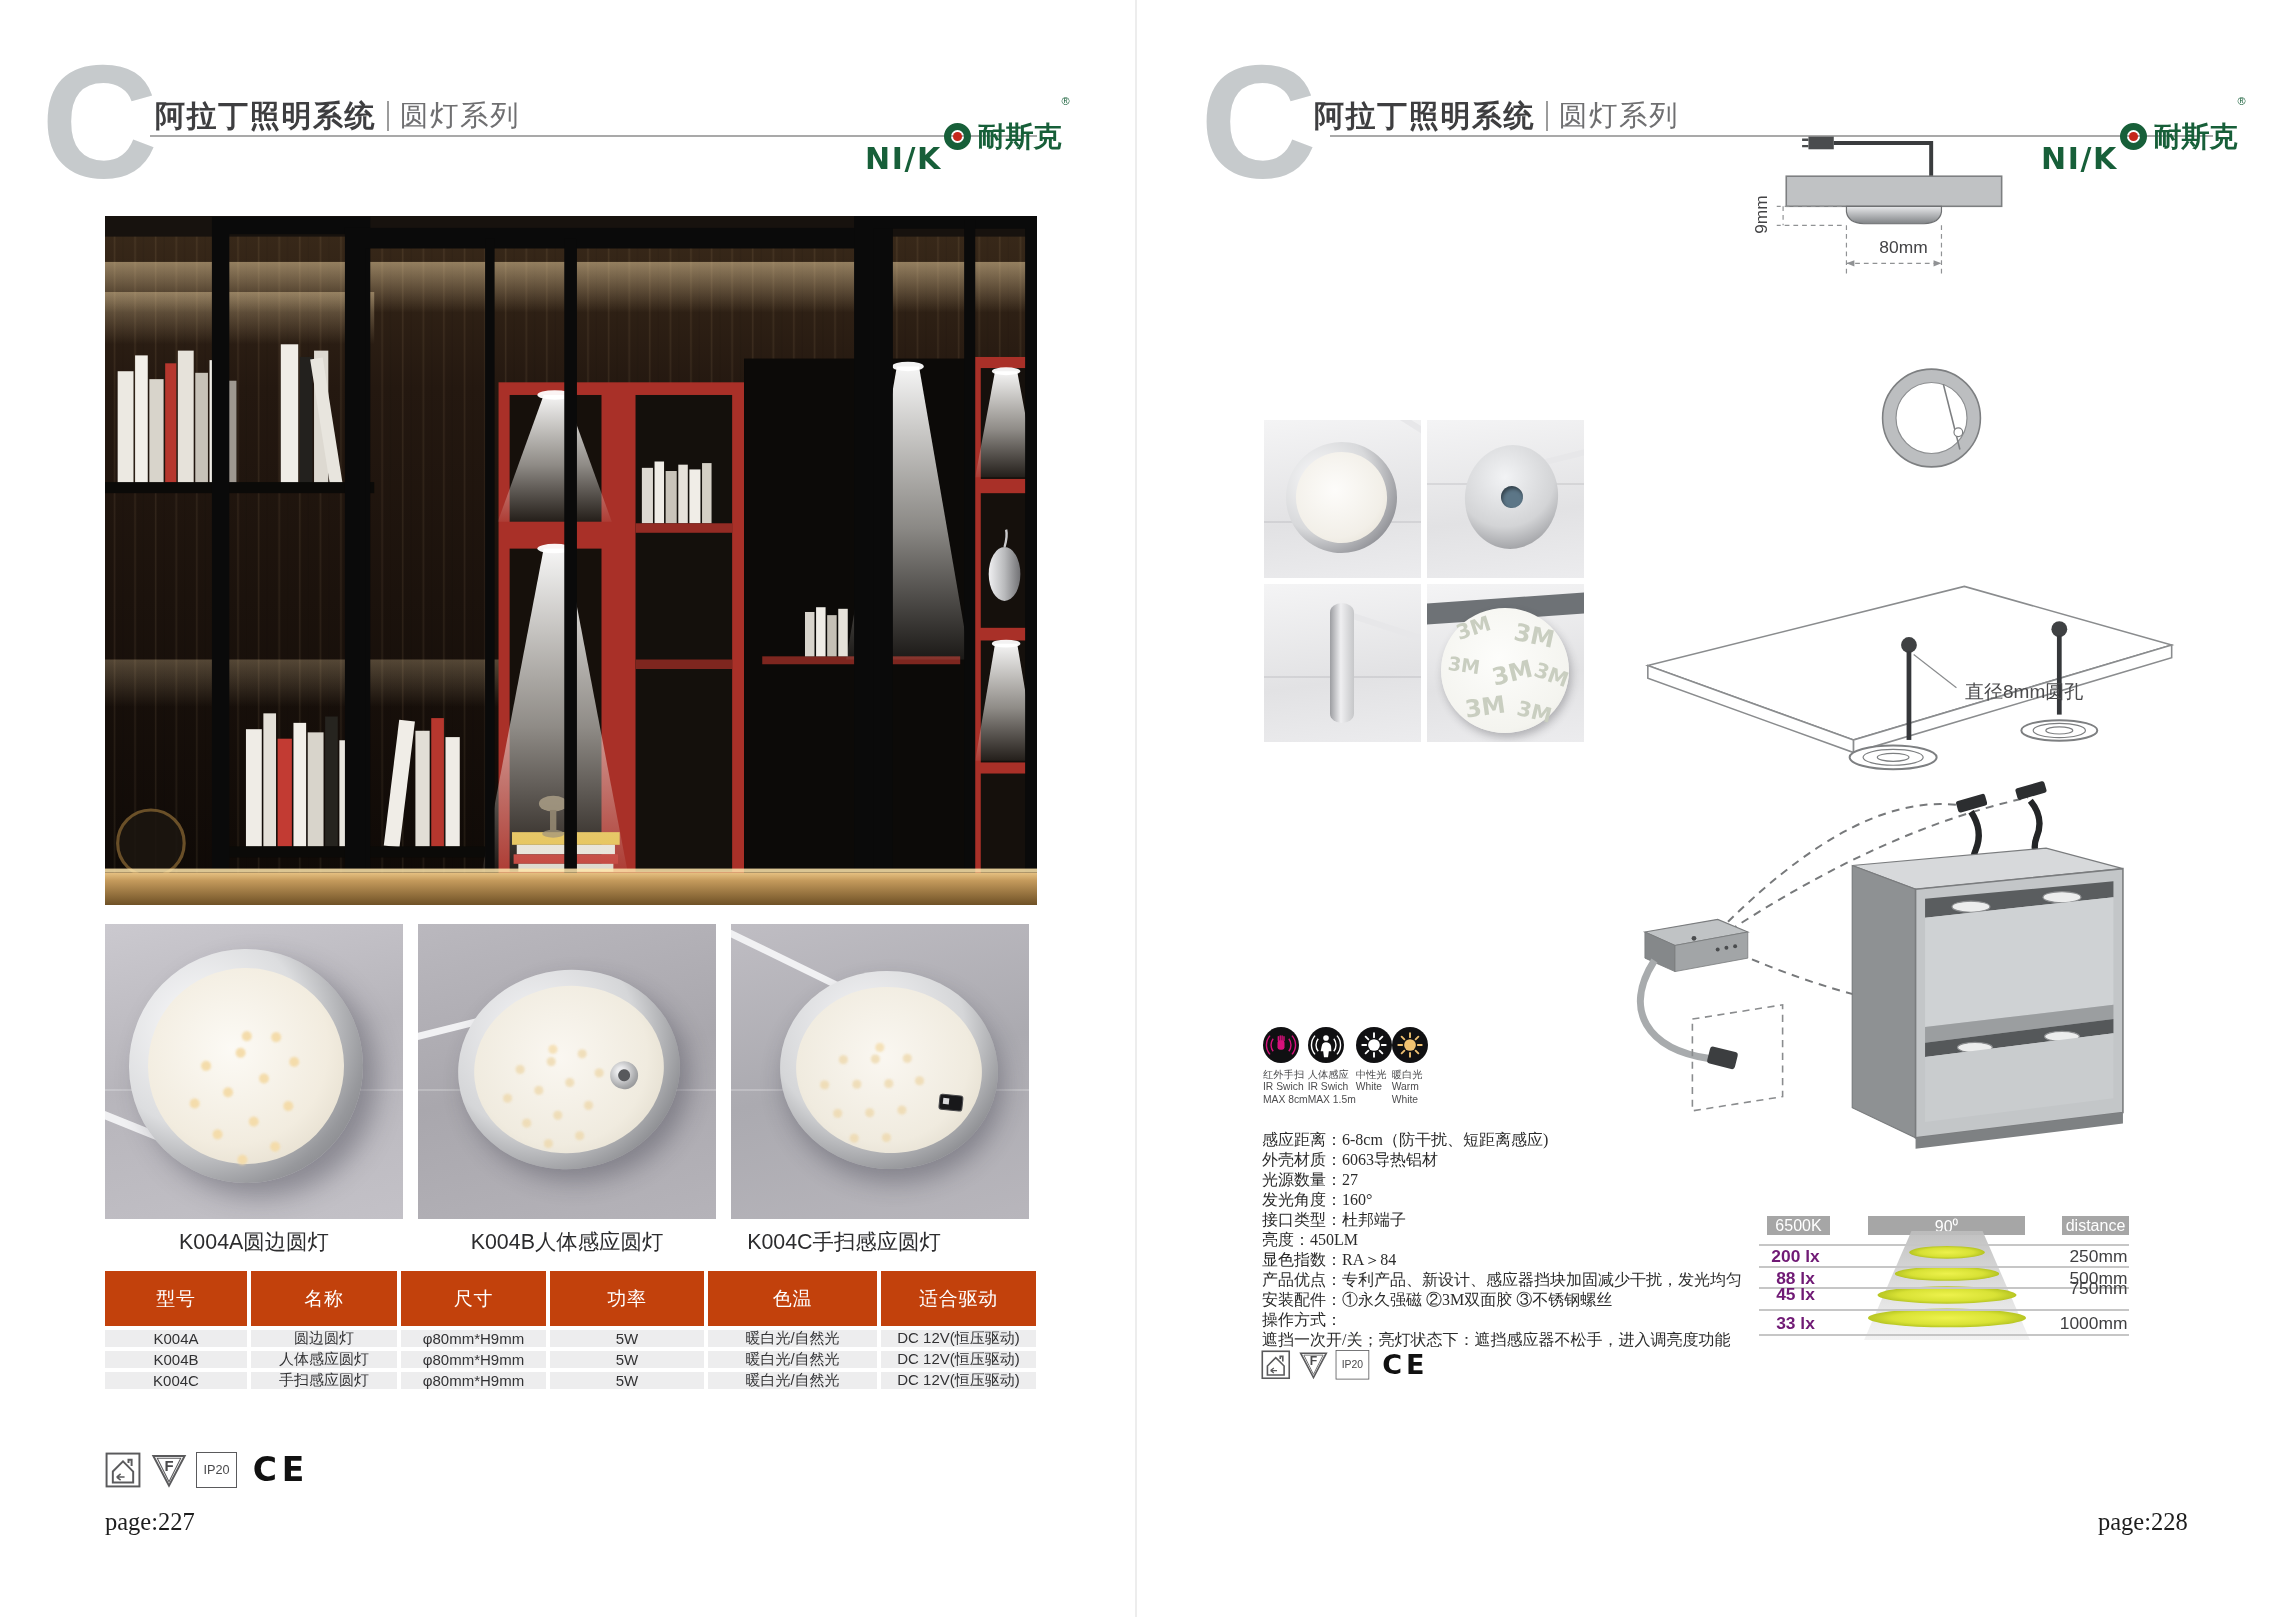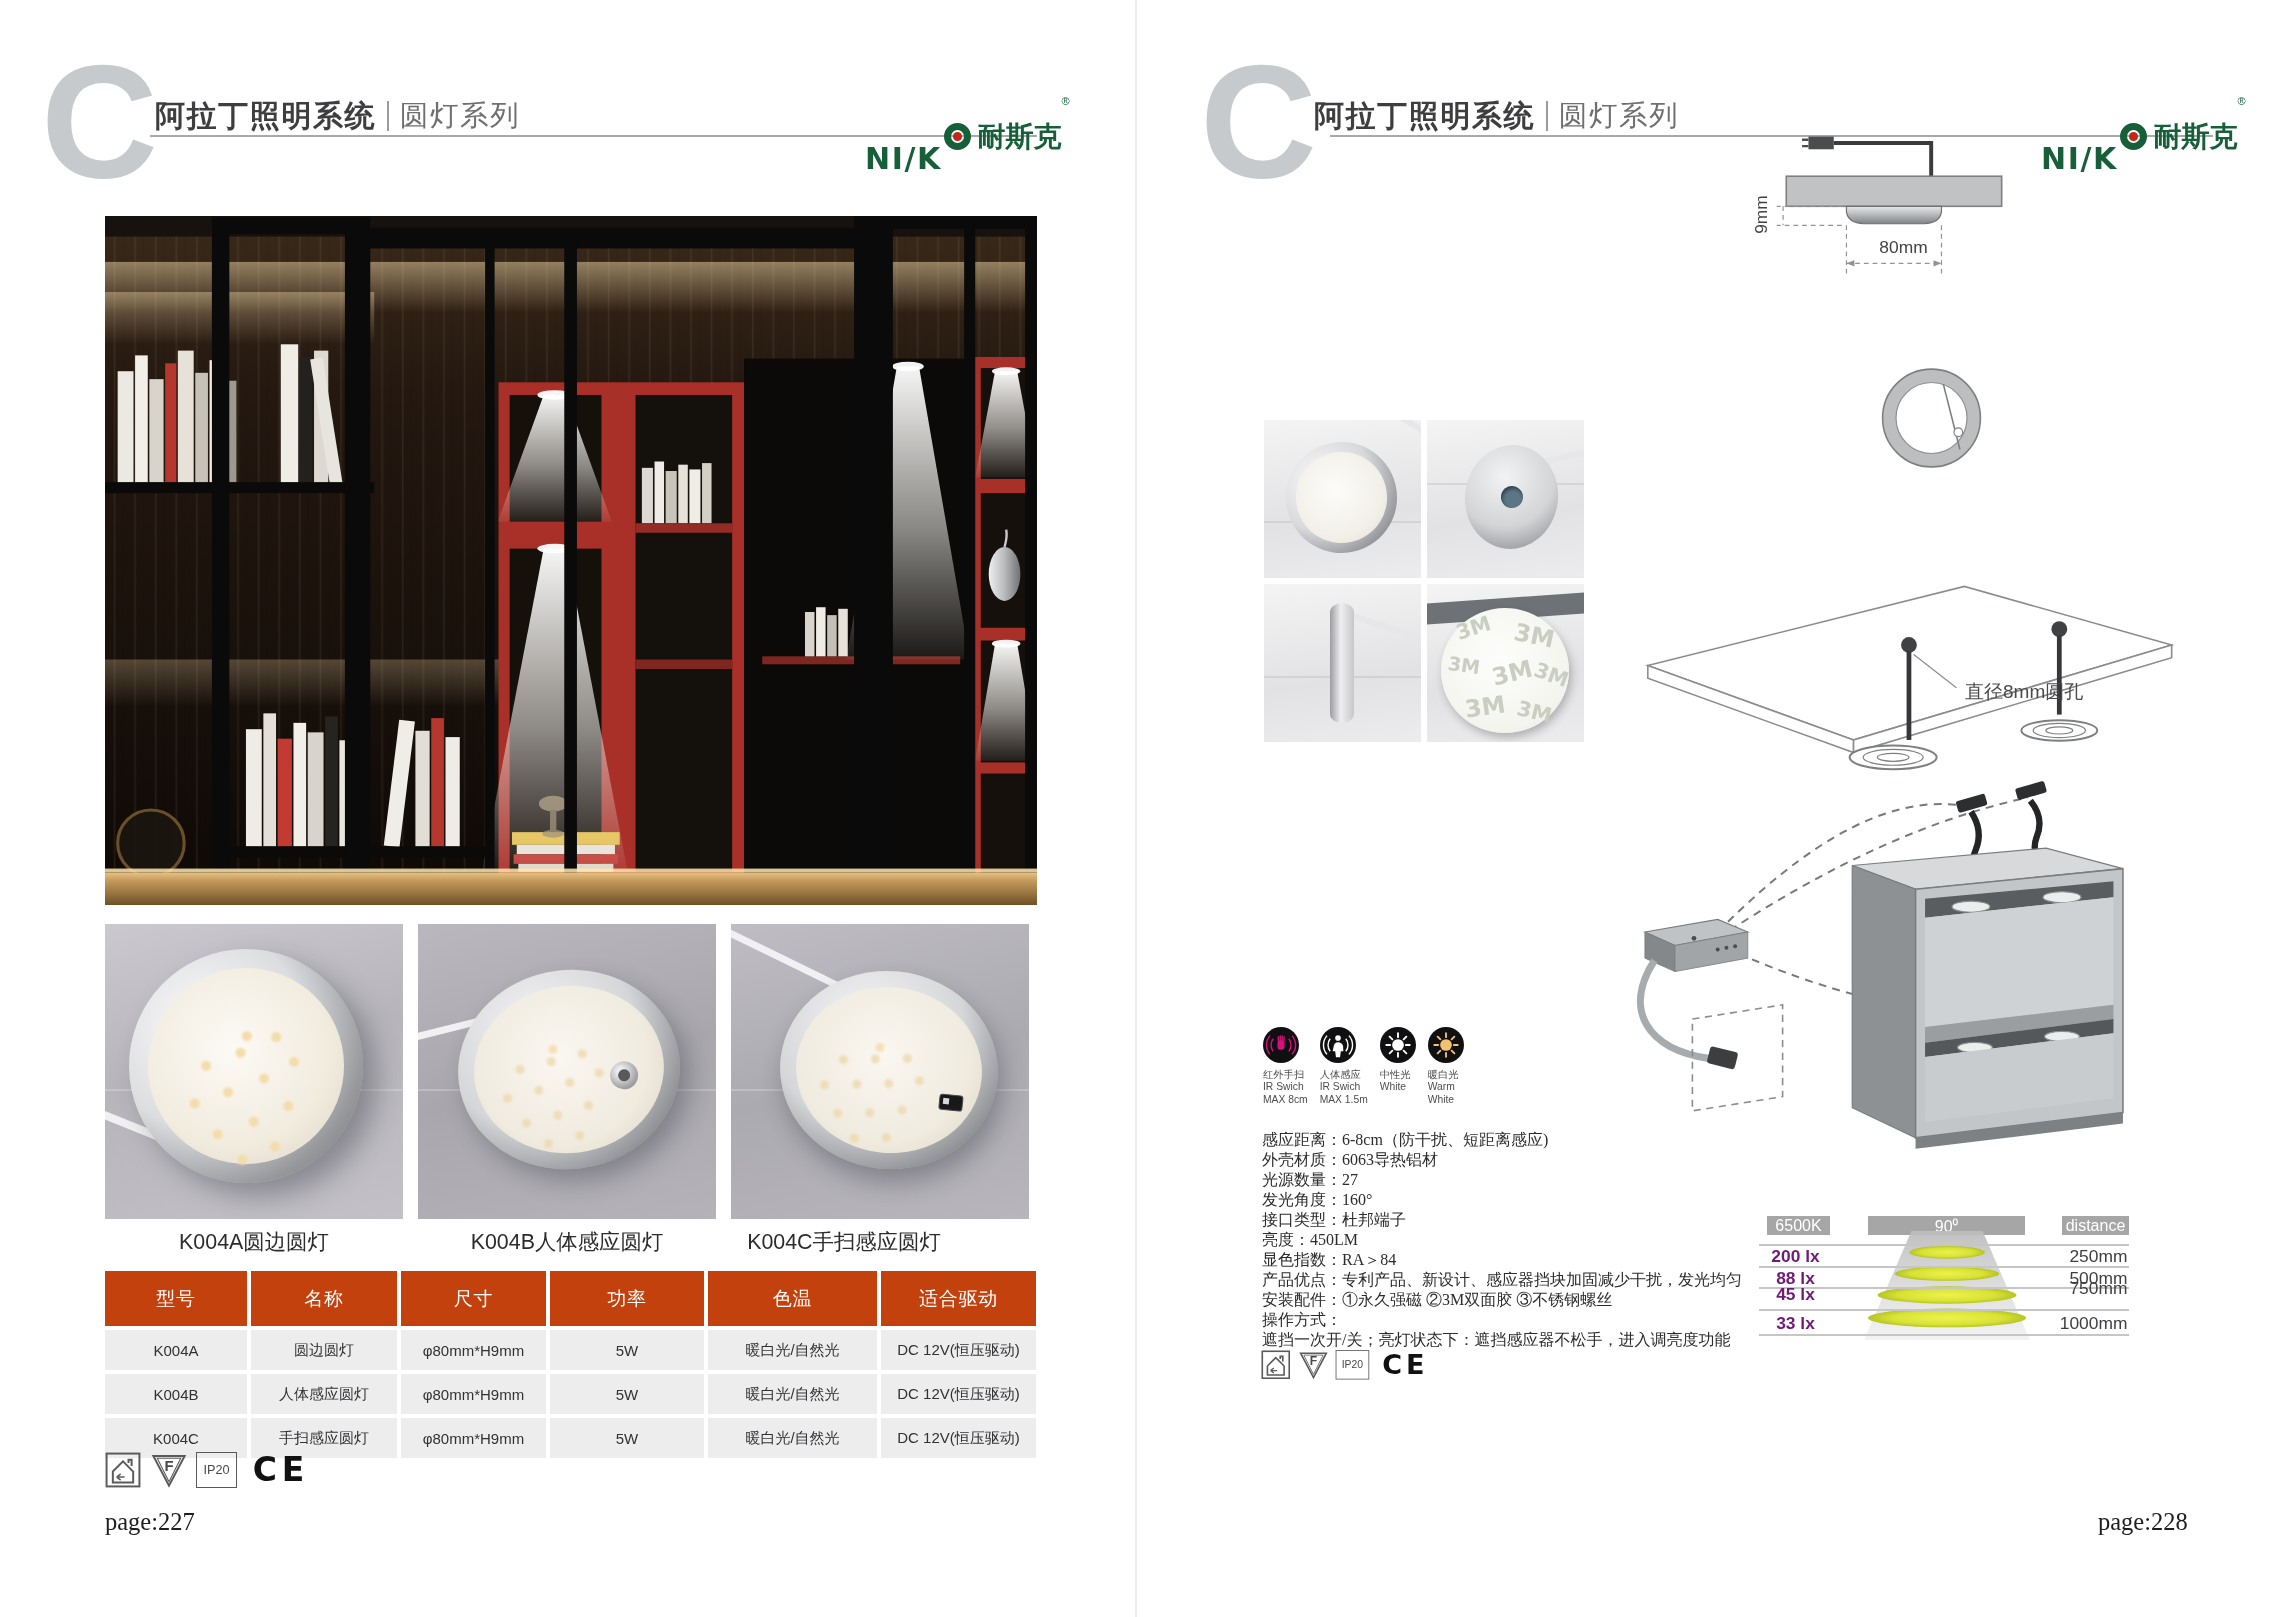--- a/index.html
+++ b/index.html
@@ -71,21 +71,21 @@
   .switch::after { content:""; position:absolute; left:3.2px; top:3.2px; width:6.3px; height:6.3px; background:#d9d9db; }
   .cb3 { left:-24px; top:28.5px; width:142px; height:7.1px; transform:rotate(26deg); }
   .pcard-label { position:absolute; top:1227px; width:298px; text-align:center; font-size:21.4px; color:#2c2c2e; }
   .pl1 { left:105px; } .pl2 { left:418px; } .pl3 { left:695px; }
 
   
   .spec-table { position:absolute; left:105px; top:1271px; width:932px; display:grid;
                 grid-template-columns:142px 146px 145px 154px 169px 155px; gap:4px; }
   .spec-table .th { height:55px; background:#c2410c; color:#fff; font-size:19px;
                     display:flex; align-items:center; justify-content:center; letter-spacing:0.8px; }
-  .spec-table .td { height:40px; background:#ededee; color:#323234; font-size:15px;
+  .spec-table .td { height:17px; background:#ededee; color:#323234; font-size:15px;
                     display:flex; align-items:center; justify-content:center; }
 
   
   .certrow { position:absolute; display:flex; align-items:center; gap:9.5px; }
   .certrow.left-page { left:105px; top:1452px; }
   .certrow.right-page { left:1261px; top:1350px; transform:scale(.82); transform-origin:left top; }
   .cicon { width:36px; height:36px; display:inline-block; }
   .ipbox { width:41px; height:36px; border:1.6px solid #5a5a5c; display:inline-flex; align-items:center;
            justify-content:center; font-size:12.7px; color:#4a4a4c; }
   .cemark { font-family:"DejaVu Sans",sans-serif; font-size:33px; font-weight:bold; color:#111;
@@ -97,21 +97,21 @@
 
   
   .app-block { position:absolute; left:1264px; top:222px; width:443px; color:#2c2c2c;
                font-family:"Liberation Serif",serif; font-size:17.4px; line-height:28.5px; }
   .app-block .hd { font-family:"Liberation Sans",sans-serif; font-weight:bold; font-size:17.4px; color:#1f1f1f; }
   .app-block .gap { height:33px; }
   .specs { position:absolute; left:1262px; top:1130px; width:522px; font-family:"Liberation Serif",serif;
            font-size:16px; line-height:20px; color:#2b2b2b; }
 
   
-  .ficons { position:absolute; left:1263px; top:1027px; display:flex; gap:12px; }
+  .ficons { position:absolute; left:1263px; top:1027px; display:flex; gap:0; }
   .fcol { display:flex; flex-direction:column; align-items:flex-start; }
   .fcol svg { width:36px; height:36px; }
   .fcap { margin-top:5.5px; font-size:10.3px; line-height:12.7px; color:#4c4c4e; }
 
   
   .diagram { position:absolute; }
   .dim-label { position:absolute; font-size:17.4px; color:#434345; }
   .dim-v { transform:rotate(-90deg); }
   .note-label { position:absolute; font-size:19px; color:#4a4a4c; }
 

